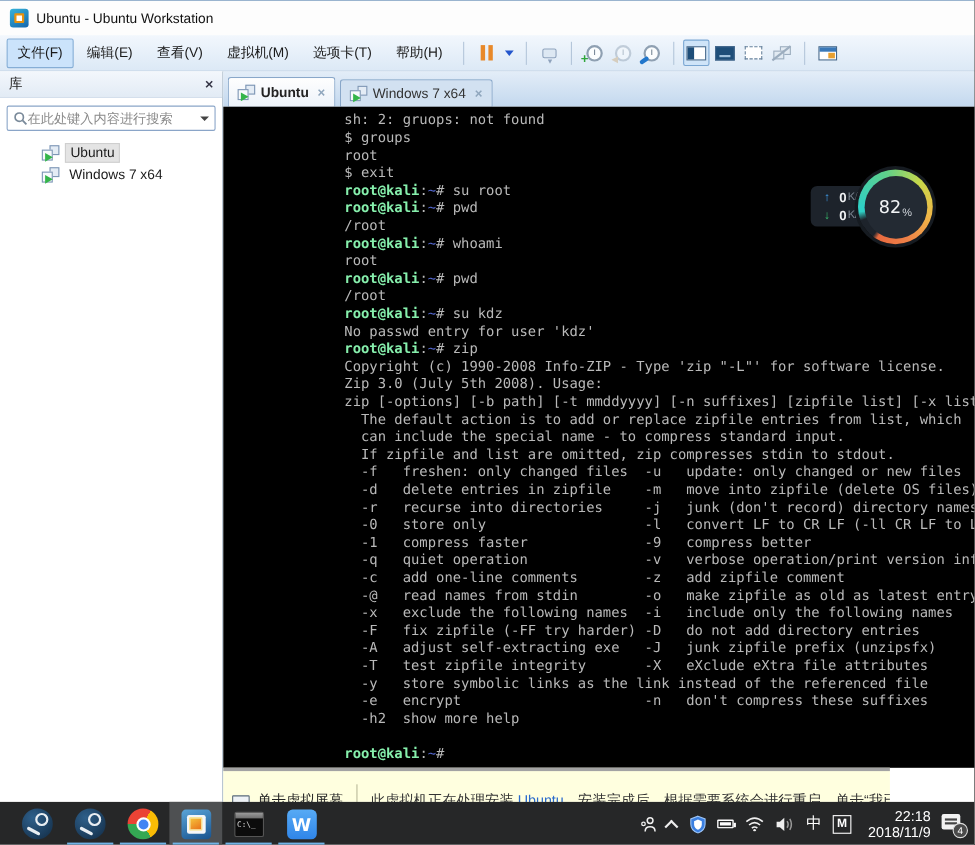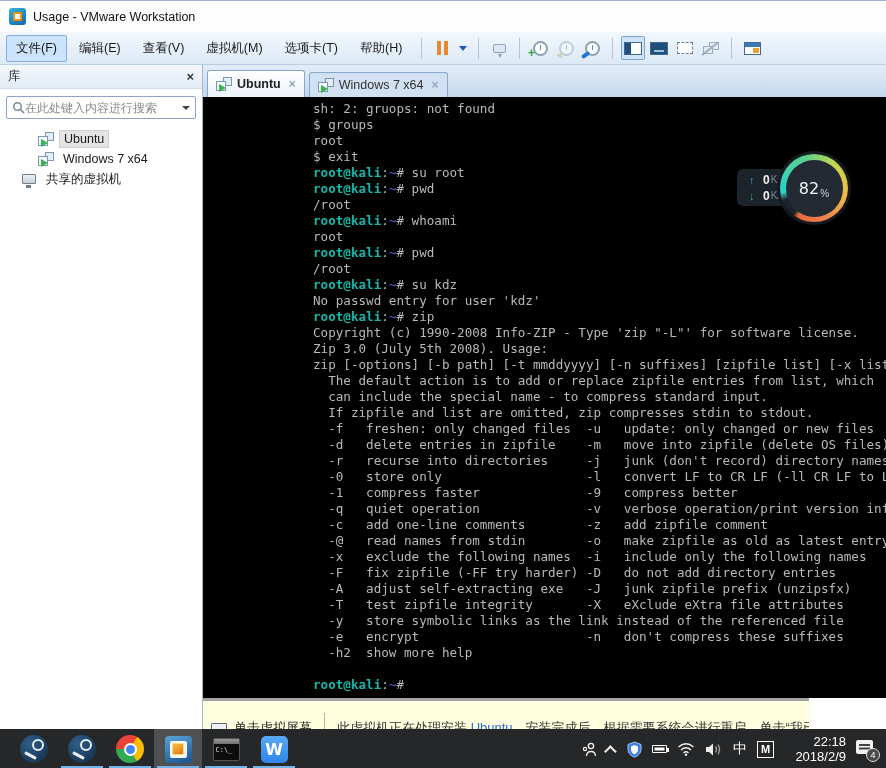--- a/index.html
+++ b/index.html
@@ -73,21 +73,21 @@
   
   .tabbar { position:absolute; left:203px; top:64px; width:683px; height:32px; background:linear-gradient(#e3edf8,#c3d8ee); display:flex; align-items:flex-end; padding-left:4px; }
   .tab { height:27px; display:flex; align-items:center; padding:0 8px; border:1px solid #89a7c9; border-bottom:none; border-radius:3px 3px 0 0; margin-right:4px; font-size:12.5px; color:#222; }
   .tab.active { background:linear-gradient(#fefefe,#edf3fa); font-weight:bold; }
   .tab.inactive { background:#d2e1f1; height:25px; color:#333; }
   .tab .x { margin-left:8px; color:#8fa6bd; font-weight:bold; font-size:12px; }
   
   .screen { position:absolute; left:203px; top:96px; width:772px; height:601px; background:#000; overflow:hidden; }
   .term { position:absolute; left:110px; top:4px; font-family:"DejaVu Sans Mono","Liberation Mono",monospace; font-size:12.6px; line-height:16px; color:#b9b9b9; white-space:pre; }
   .tline { height:16px; }
-  .seg-p { color:#14b8a6; font-weight:bold;text-align:center; }
+  .seg-p { color:#86efac; font-weight:bold;text-align:center; }
   .seg-t { color:#5468d0; }
   .seg-w { color:#b9b9b9; }
   
   .net-pill { position:absolute; left:534px; top:72px; width:108px; height:37px; background:#1d232b; border-radius:6px; display:flex; flex-direction:column; justify-content:center; padding-left:12px; gap:1px; }
   .net-row { display:flex; align-items:center; font-size:11px; height:15px; }
   .net-row .arr { width:14px; font-size:11px; font-weight:bold; }
   .arr.up { color:#3f9be8; } .arr.dn { color:#38b96a; }
   .net-row .val { color:#f0f2f4; font-weight:bold; font-size:12px; }
   .net-row .unit { color:#7e8894; font-size:10px; margin-left:1px; }
   .gauge { position:absolute; left:577px; top:57px; width:68px; height:68px; border-radius:50%;
@@ -137,21 +137,21 @@
 </style>
 </head>
 <body>
 
 <div id="root">
 
   <div class="titlebar">
     <span class="vmw-logo">
         <i></i>
       </span>
-    <span class="title-text">Usage - VMware Workstation</span>
+    <span class="title-text">Ubuntu - Ubuntu Workstation</span>
   </div>
 
   <div class="menubar">
     <span class="menu-item hl">文件(F)</span>
     <span class="menu-item">编辑(E)</span>
     <span class="menu-item">查看(V)</span>
     <span class="menu-item">虚拟机(M)</span>
     <span class="menu-item">选项卡(T)</span>
     <span class="menu-item">帮助(H)</span>
     <span class="tsep"></span>
@@ -237,25 +237,20 @@
       </div>
       <div class="trow">
         <span class="indent2"></span>
         <span class="icon-vm">
             <span class="bk"></span>
             <span class="fr"></span>
             <span class="play"></span>
           </span>
         <span class="lbl">Windows 7 x64</span>
       </div>
-      <div class="trow">
-        <span class="indent1"></span>
-        <span class="icon-monitor gray"></span>
-        <span class="lbl">共享的虚拟机</span>
-      </div>
     </div>
   </div>
 
   <div class="tabbar">
     <div class="tab active">
       <span class="icon-vm">
           <span class="bk"></span>
           <span class="fr"></span>
           <span class="play"></span>
         </span>
@@ -349,21 +344,21 @@
         </svg>
       <svg width="18" height="15" viewBox="0 0 18 15">
           <polygon points="1,5 4,5 8,1.5 8,13.5 4,10 1,10" fill="#eee"></polygon>
           <path d="M10.5 4.5 Q12.5 7.5 10.5 10.5" fill="none" stroke="#999" stroke-width="1.4"></path>
           <path d="M13 2.5 Q16 7.5 13 12.5" fill="none" stroke="#999" stroke-width="1.4"></path>
         </svg>
       <span class="ime-zh">中</span>
       <span class="ime-m">M</span>
       <div class="clockblk">
         <div>22:18</div>
-        <div>2018/2/9</div>
+        <div>2018/11/9</div>
       </div>
       <span class="notif">
         <span class="box"></span>
         <span class="count">4</span>
       </span>
     </div>
   </div>
 
 </div>
 

